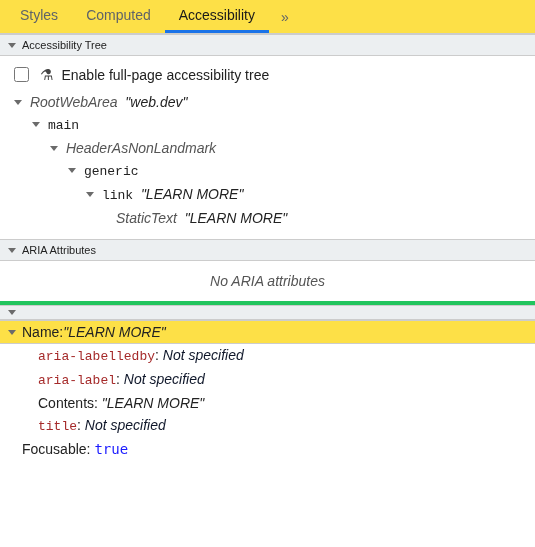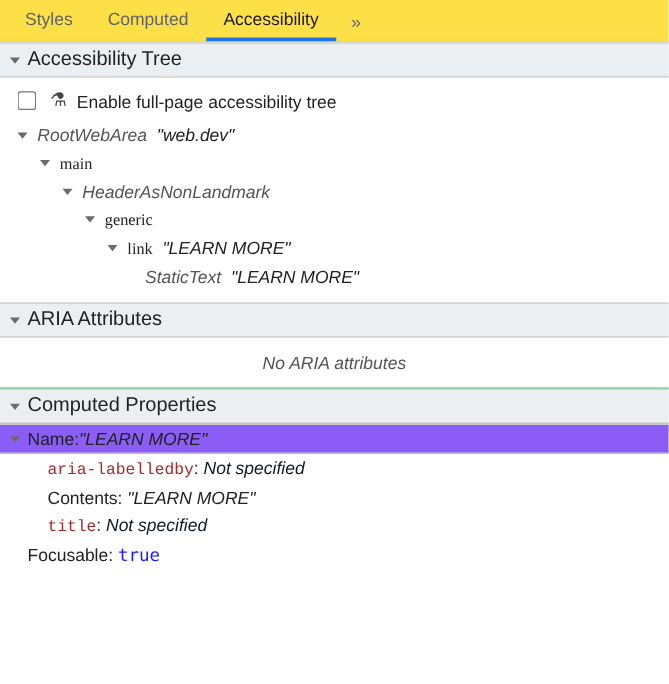--- a/index.html
+++ b/index.html
@@ -39,21 +39,21 @@
     padding: 0 8px;
     cursor: pointer;
   }
   .section-header {
     background: #eceff1;
     border-top: 1px solid #ccc;
     border-bottom: 1px solid #ccc;
     padding: 4px 8px;
     display: flex;
     align-items: center;
-    font-size: 16px;
+    font-size: 11px;
     color: #222;
   }
   .disclosure {
     display: inline-block;
     width: 0; height: 0;
     border-top: 5px solid #6b6b6b;
     border-left: 4px solid transparent;
     border-right: 4px solid transparent;
     margin-right: 6px;
   }
@@ -75,35 +75,35 @@
     vertical-align: 2px;
   }
   .role { font-style: italic; color: #555; }
   .role-normal { font-style: normal; color: #222; }
   .name-str { font-style: italic; color: #222; }
   .empty-msg {
     text-align: center;
     font-style: italic;
     color: #555;
     padding: 12px 0;
-    border-bottom: 1px solid #22c55e;
+    border-bottom: 4px solid #22c55e;
   }
   .props { padding: 0 10px 8px 10px; font-size: 14px; line-height: 22px; }
   .prop-sub { padding-left: 28px; }
   .sub-name-row {
-    background: #8b5cf6;
+    background: #fde047;
     border-top: 1px solid #ccc;
     border-bottom: 1px solid #ccc;
     padding: 3px 8px;
     display: flex; align-items: center;
   }
   .attr { color: #a52a2a; font-family: Liberation Mono, monospace; font-size: 13px; }
   .muted { color: #0f172a; font-style: italic; }
   .val-str { font-style: italic; }
-  .mono { font-family: Liberation Serif, serif; font-size: 13px; margin-top: 44px; }
+  .mono { font-family: Liberation Mono, monospace; font-size: 13px; margin-top: 44px; }
   .kw-true { color: #1a1aff; font-family: Menlo, Consolas, monospace; font-size: 14px; }
   .role-line, .focus-line { padding-left: 12px; }
 </style>
 </head>
 <body>
 
 <div class="tabs">
   <div class="tab">Styles</div>
   <div class="tab">Computed</div>
   <div class="tab active">Accessibility</div>
@@ -163,34 +163,36 @@
 </div>
 
 <div class="section-header">
   <span class="disclosure"></span>
   <span>ARIA Attributes</span>
 </div>
 <div class="empty-msg">No ARIA attributes</div>
 
 <div class="section-header">
   <span class="disclosure"></span>
-  <span>Computed Properties</span>
 </div>
 
 <div class="sub-name-row">
   <span class="disclosure"></span>
   <span>Name: </span>
   <span class="val-str">"LEARN MORE"</span>
 </div>
 
 <div class="props">
   <div class="prop-sub">
     <span class="attr">aria-labelledby</span><span>: </span><span class="muted">Not specified</span>
   </div>
   <div class="prop-sub">
+    <span class="attr">aria-label</span><span>: </span><span class="muted">Not specified</span>
+  </div>
+  <div class="prop-sub">
     <span>Contents: </span><span class="val-str">"LEARN MORE"</span>
   </div>
   <div class="prop-sub">
     <span class="attr">title</span><span>: </span><span class="muted">Not specified</span>
   </div>
   <div class="focus-line">
     <span>Focusable: </span><span class="kw-true">true</span>
   </div>
 </div>
 

